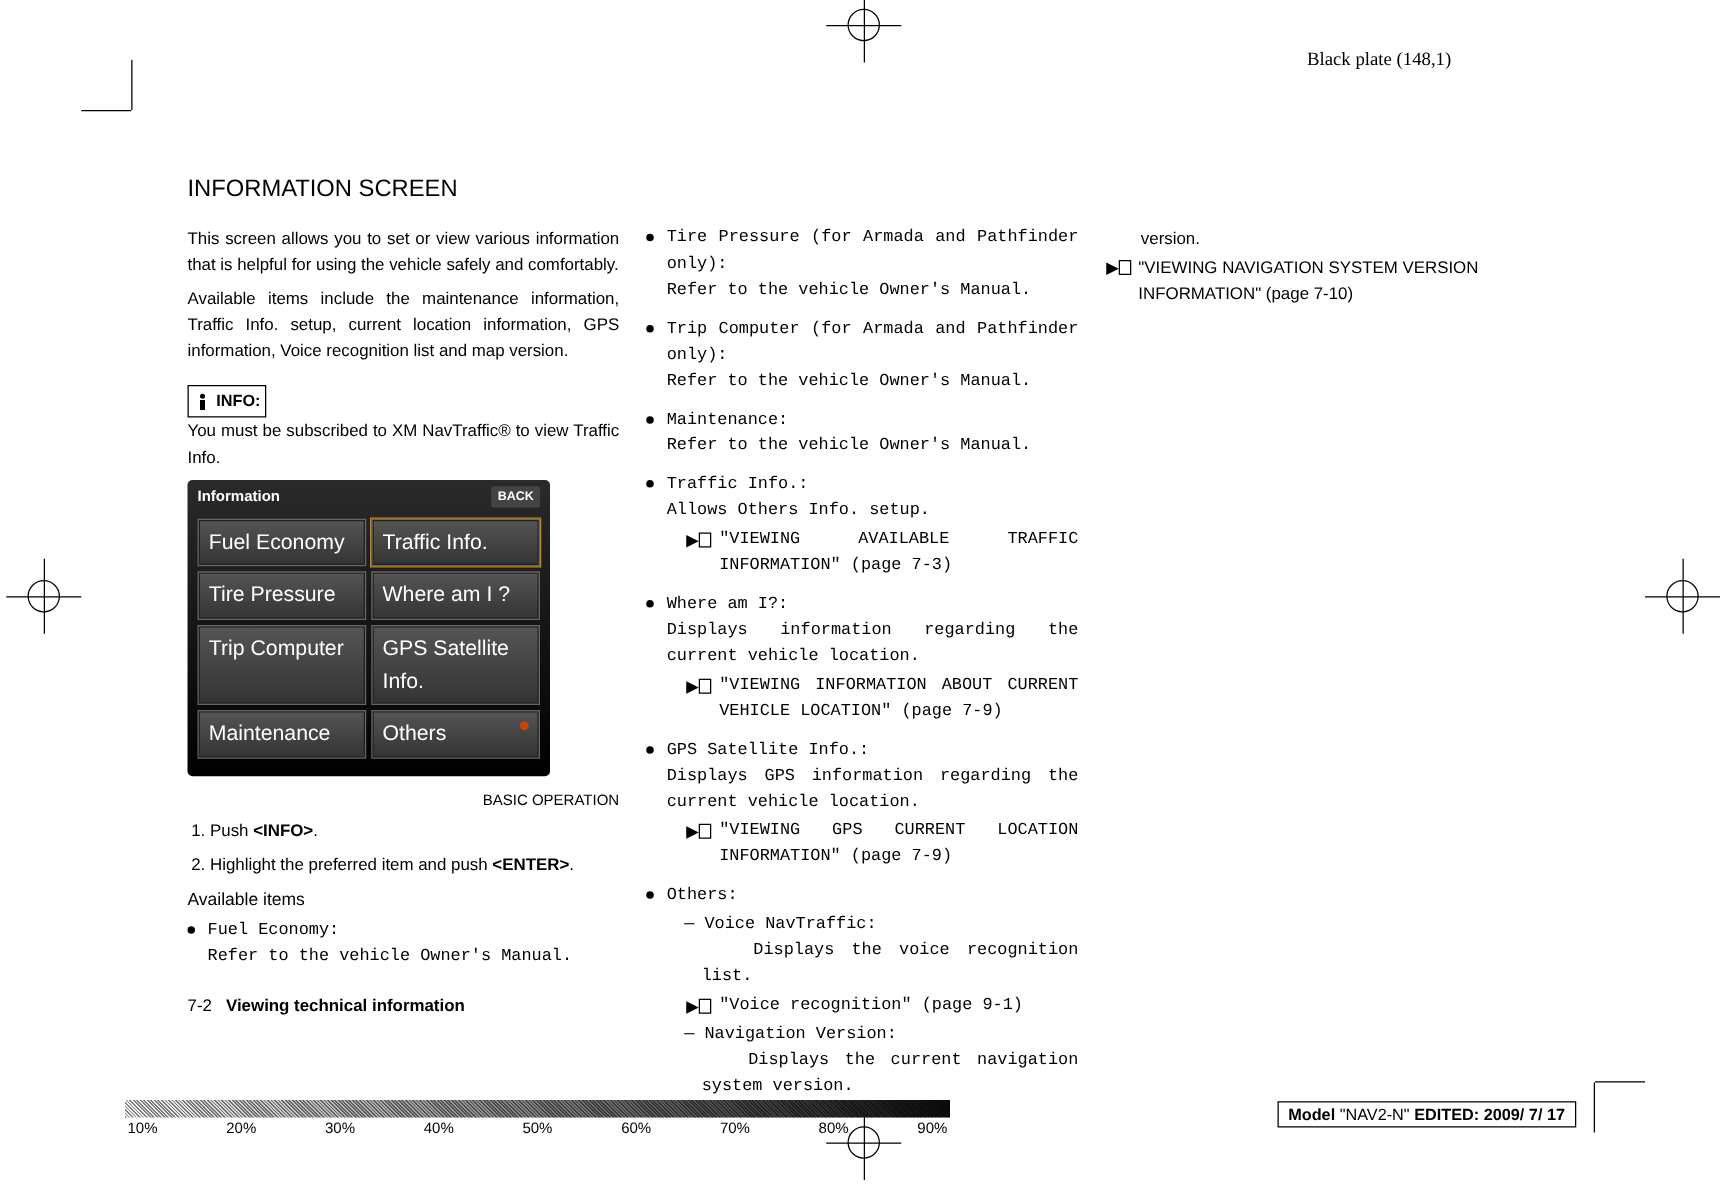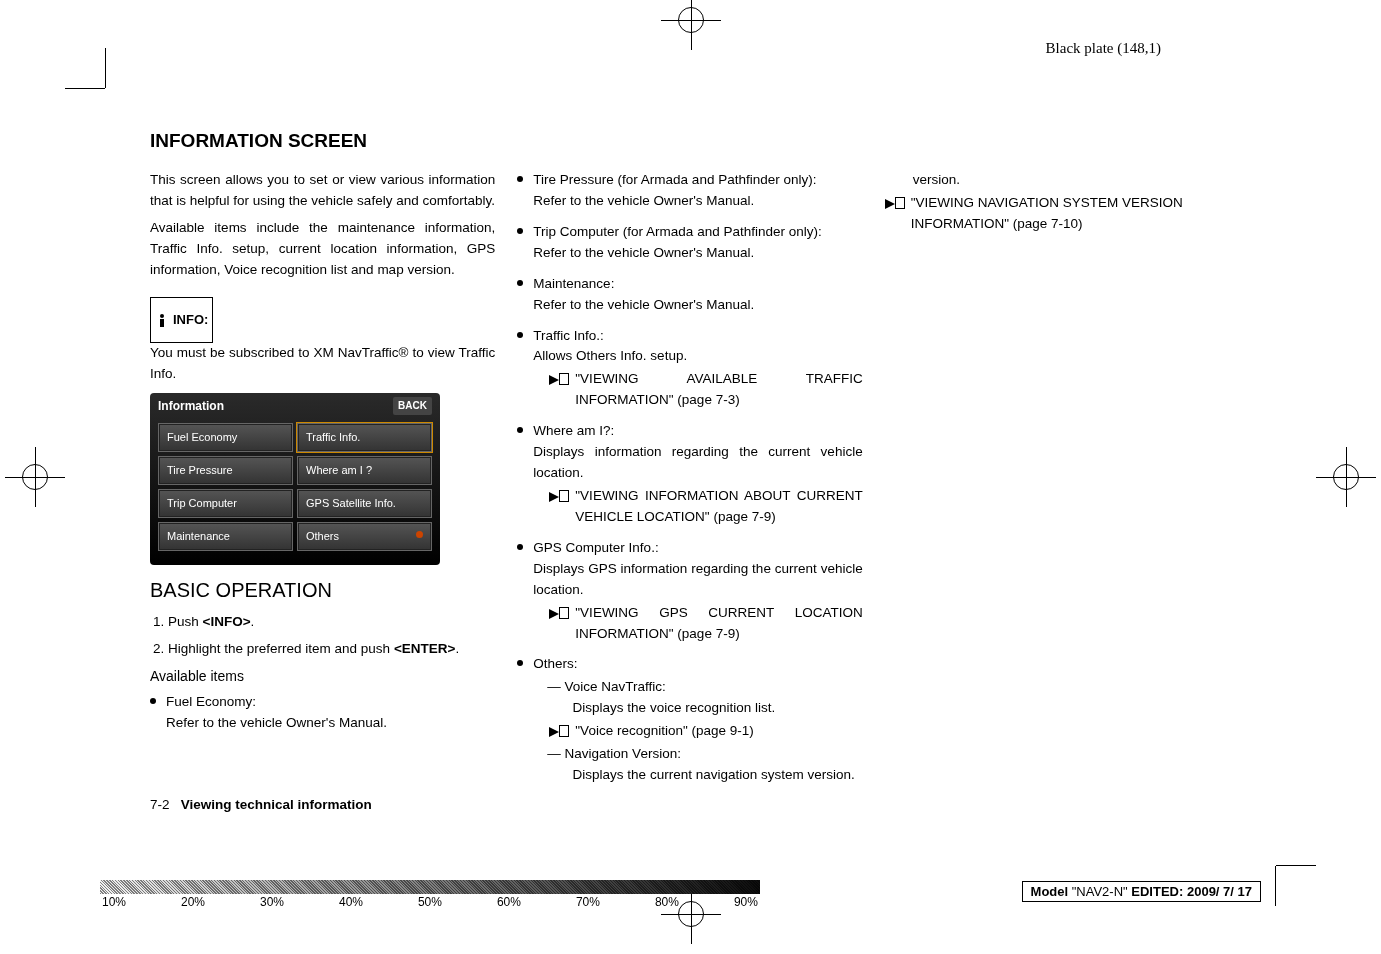--- a/index.html
+++ b/index.html
@@ -38,59 +38,60 @@
   }
 
   .page {
     position: absolute;
     top: 130px;
     left: 150px;
     width: 1080px;
   }
   .section-title {
     font-size: 19px;
-    font-weight: bold;
+    font-weight: normal;
     margin-bottom: 18px;
+    margin-top: 11px;
   }
   .columns {
     display: flex;
     gap: 22px;
   }
   .col {
     flex: 1;
     font-size: 13.5px;
     line-height: 1.55;
   }
   .col p { margin: 0 0 6px 0; text-align: justify; }
   .info-box {
     display: inline-flex;
     align-items: center;
     gap: 4px;
     border: 1.5px solid #000;
-    padding: 12px 4px;
+    padding: 2px 4px;
     font-weight: bold;
     font-size: 13px;
     margin-top: 10px;
   }
   .info-box .i-circle {
     width: 14px; height: 14px;
     position: relative;
     display:inline-block;
   }
   .info-box .i-circle::before {
     content:""; position:absolute; top:1px; left:50%; transform:translateX(-50%);
     width:4px; height:4px; background:#000; border-radius:50%;
   }
   .info-box .i-circle::after {
     content:""; position:absolute; top:6px; left:50%; transform:translateX(-50%);
     width:4px; height:8px; background:#000;
   }
-  .sub-heading { font-size: 20px; margin: 10px 0 6px 0; }
+  .sub-heading { font-size: 12px; margin: 10px 0 6px 0; text-align: right; }
   .sub-heading-sm { font-size: 14px; margin: 6px 0 4px 0; }
-  ul.bullets { list-style: none; padding:0; margin:0 0 6px 0; }
+  ul.bullets { list-style: none; padding:0; margin:0 0 6px 0;font-family:Liberation Mono, monospace; }
   ul.bullets > li { position:relative; padding-left: 16px; margin-bottom: 10px; text-align: justify; }
   ul.bullets > li::before {
     content:""; position:absolute; left:0; top:6px;
     width:6px; height:6px; background:#000; border-radius:50%;
   }
   .ref-line {
     display:flex; align-items:flex-start; gap:6px;
     padding-left: 16px; margin: 2px 0;
   }
   .ref-icon {
@@ -130,21 +131,21 @@
   .screenshot .grid {
     display:grid;
     grid-template-columns: 1fr 1fr;
     gap:4px;
     padding:4px 8px;
   }
   .screenshot .cell {
     background: linear-gradient(#555,#333);
     border:1px solid #666;
     padding:5px 8px;
-    font-size:11px;
+    font-size:17px;
     box-shadow: inset 0 0 0 1px #222;
   }
   .screenshot .cell.selected { outline:1px solid #c80; }
   .screenshot .dot { float:right; width:7px; height:7px; background:#c40; border-radius:50%; margin-top:3px; }
 
   .footer-line {
     position:absolute;
     left:150px;
     bottom:142px;
     font-size:13.5px;
@@ -281,21 +282,21 @@
         </li>
         <li>
           <span>Where am I?:</span><br>
           <span>Displays information regarding the current vehicle location.</span>
           <div class="ref-line">
               <span class="ref-icon"></span>
               <span>"VIEWING INFORMATION ABOUT CURRENT VEHICLE LOCATION" (page 7-9)</span>
             </div>
         </li>
         <li>
-          <span>GPS Computer Info.:</span><br>
+          <span>GPS Satellite Info.:</span><br>
           <span>Displays GPS information regarding the current vehicle location.</span>
           <div class="ref-line">
               <span class="ref-icon"></span>
               <span>"VIEWING GPS CURRENT LOCATION INFORMATION" (page 7-9)</span>
             </div>
         </li>
         <li>
           <span>Others:</span>
           <div class="dash-list">
             <div>

